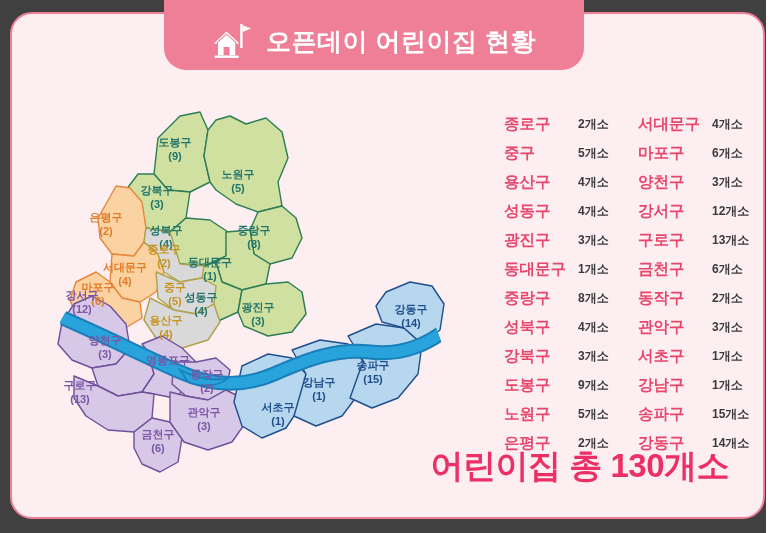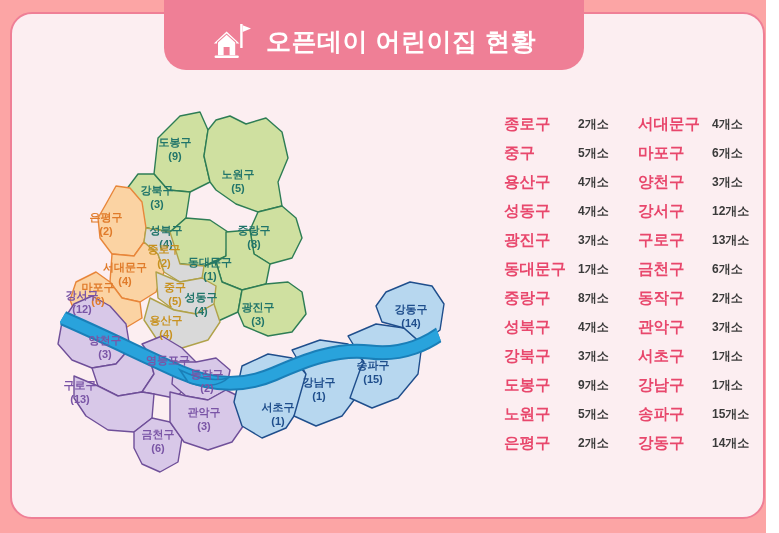--- a/index.html
+++ b/index.html
@@ -1,20 +1,20 @@
 <!DOCTYPE html>
 <html lang="ko"><head>
 <meta charset="utf-8">
 <title>오픈데이 어린이집 현황</title>
 <style>
   html,body{margin:0;padding:0;background:#ffffff;}
   body{width:779px;height:533px;overflow:hidden;
        font-family:"Liberation Sans","DejaVu Sans",sans-serif;}
 
-  #page{position:relative;width:766px;height:533px;background:#fca5a5;}
+  #page{position:relative;width:766px;height:533px;background:#404040;}
 
   
   .card{position:absolute;left:10px;top:12px;width:755px;height:507px;
         box-sizing:border-box;background:#fceef1;border:2.5px solid #ef7f96;
         border-radius:22px;}
 
   
   .banner{position:absolute;left:152px;top:-2px;width:420px;height:58px;
           background:#ef7f96;border-radius:0 0 22px 22px;
           display:flex;align-items:center;justify-content:center;gap:14px;}
@@ -242,15 +242,16 @@
             <span class="tval">1개소</span>
           </div><div class="trow">
             <span class="tname">송파구</span>
             <span class="tval">15개소</span>
           </div><div class="trow">
             <span class="tname">강동구</span>
             <span class="tval">14개소</span>
           </div></div>
     </div>
 
+    <div class="total">어린이집 총 130개소</div>
 
   </div>
 </div>
 
 </body></html>

